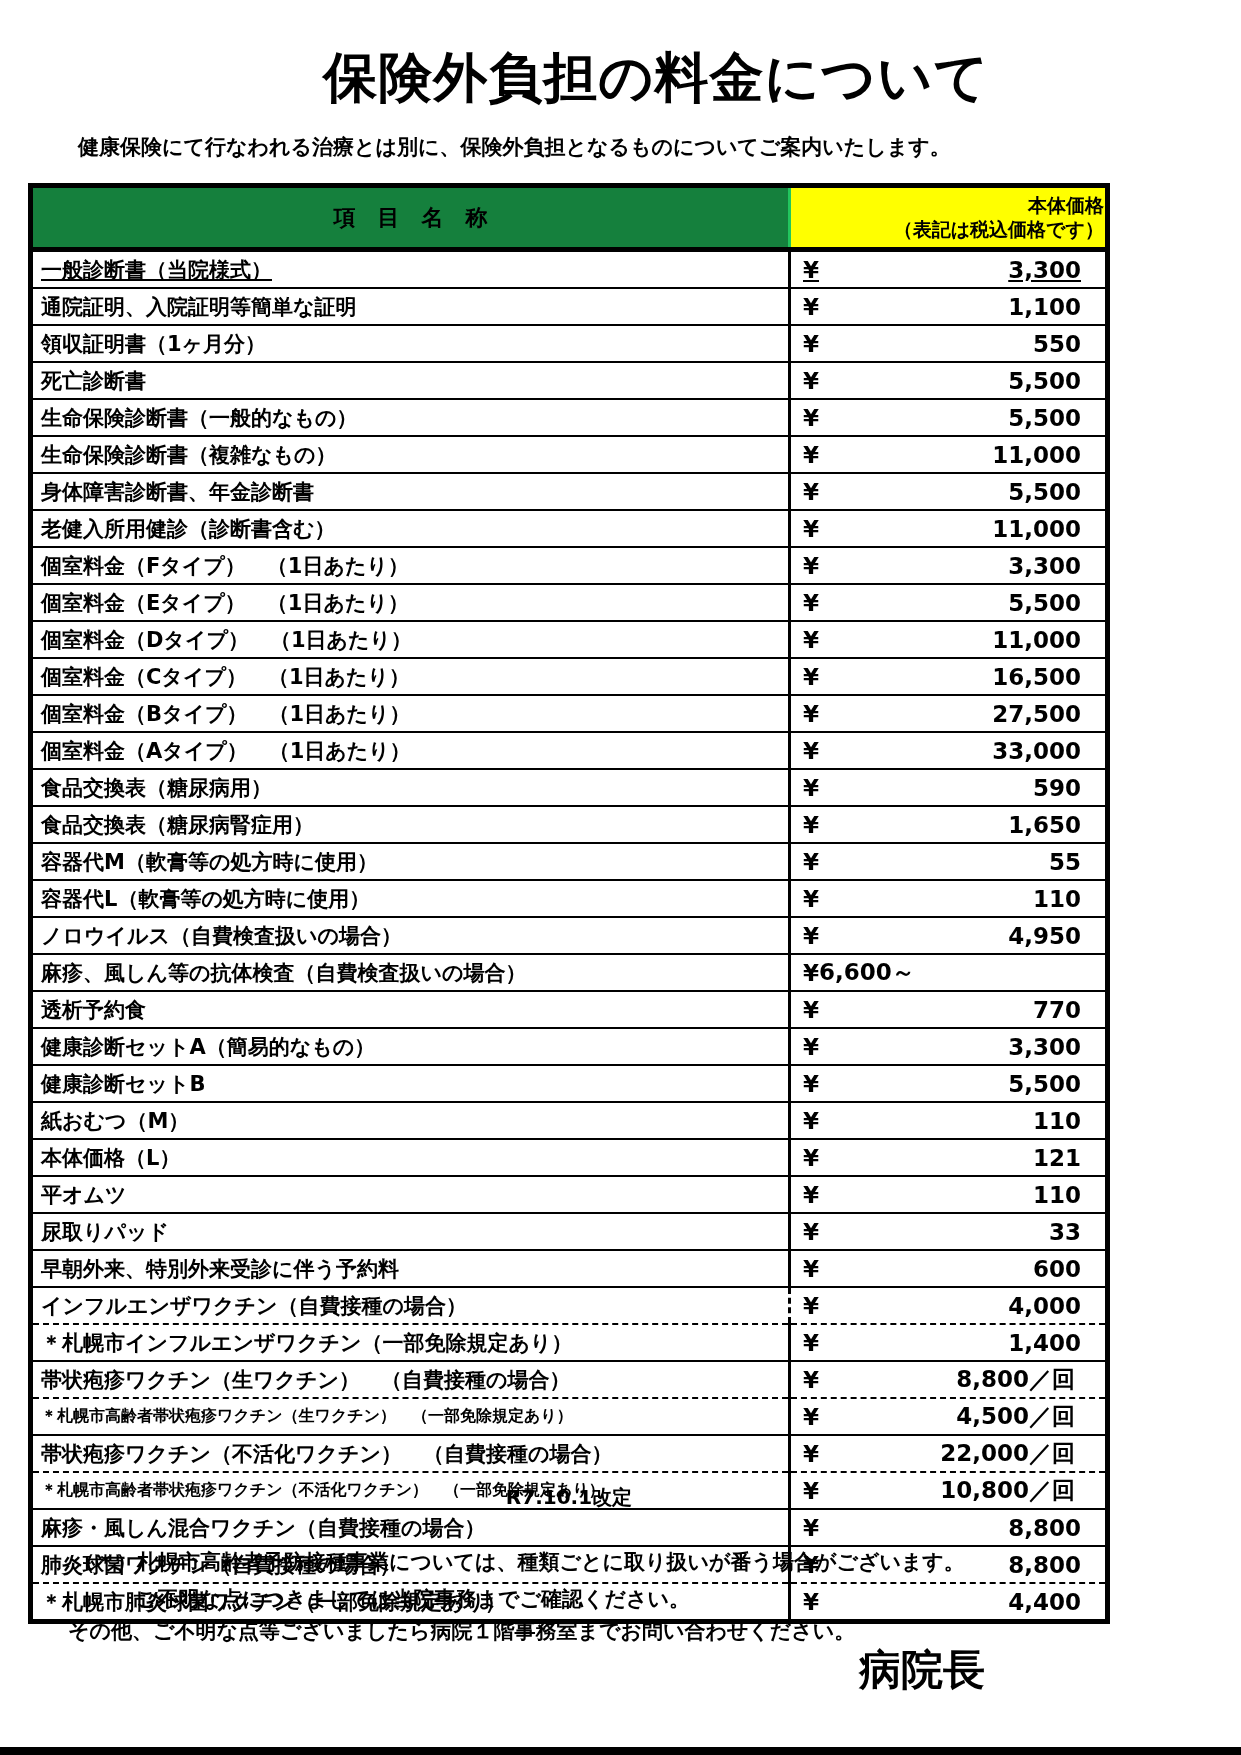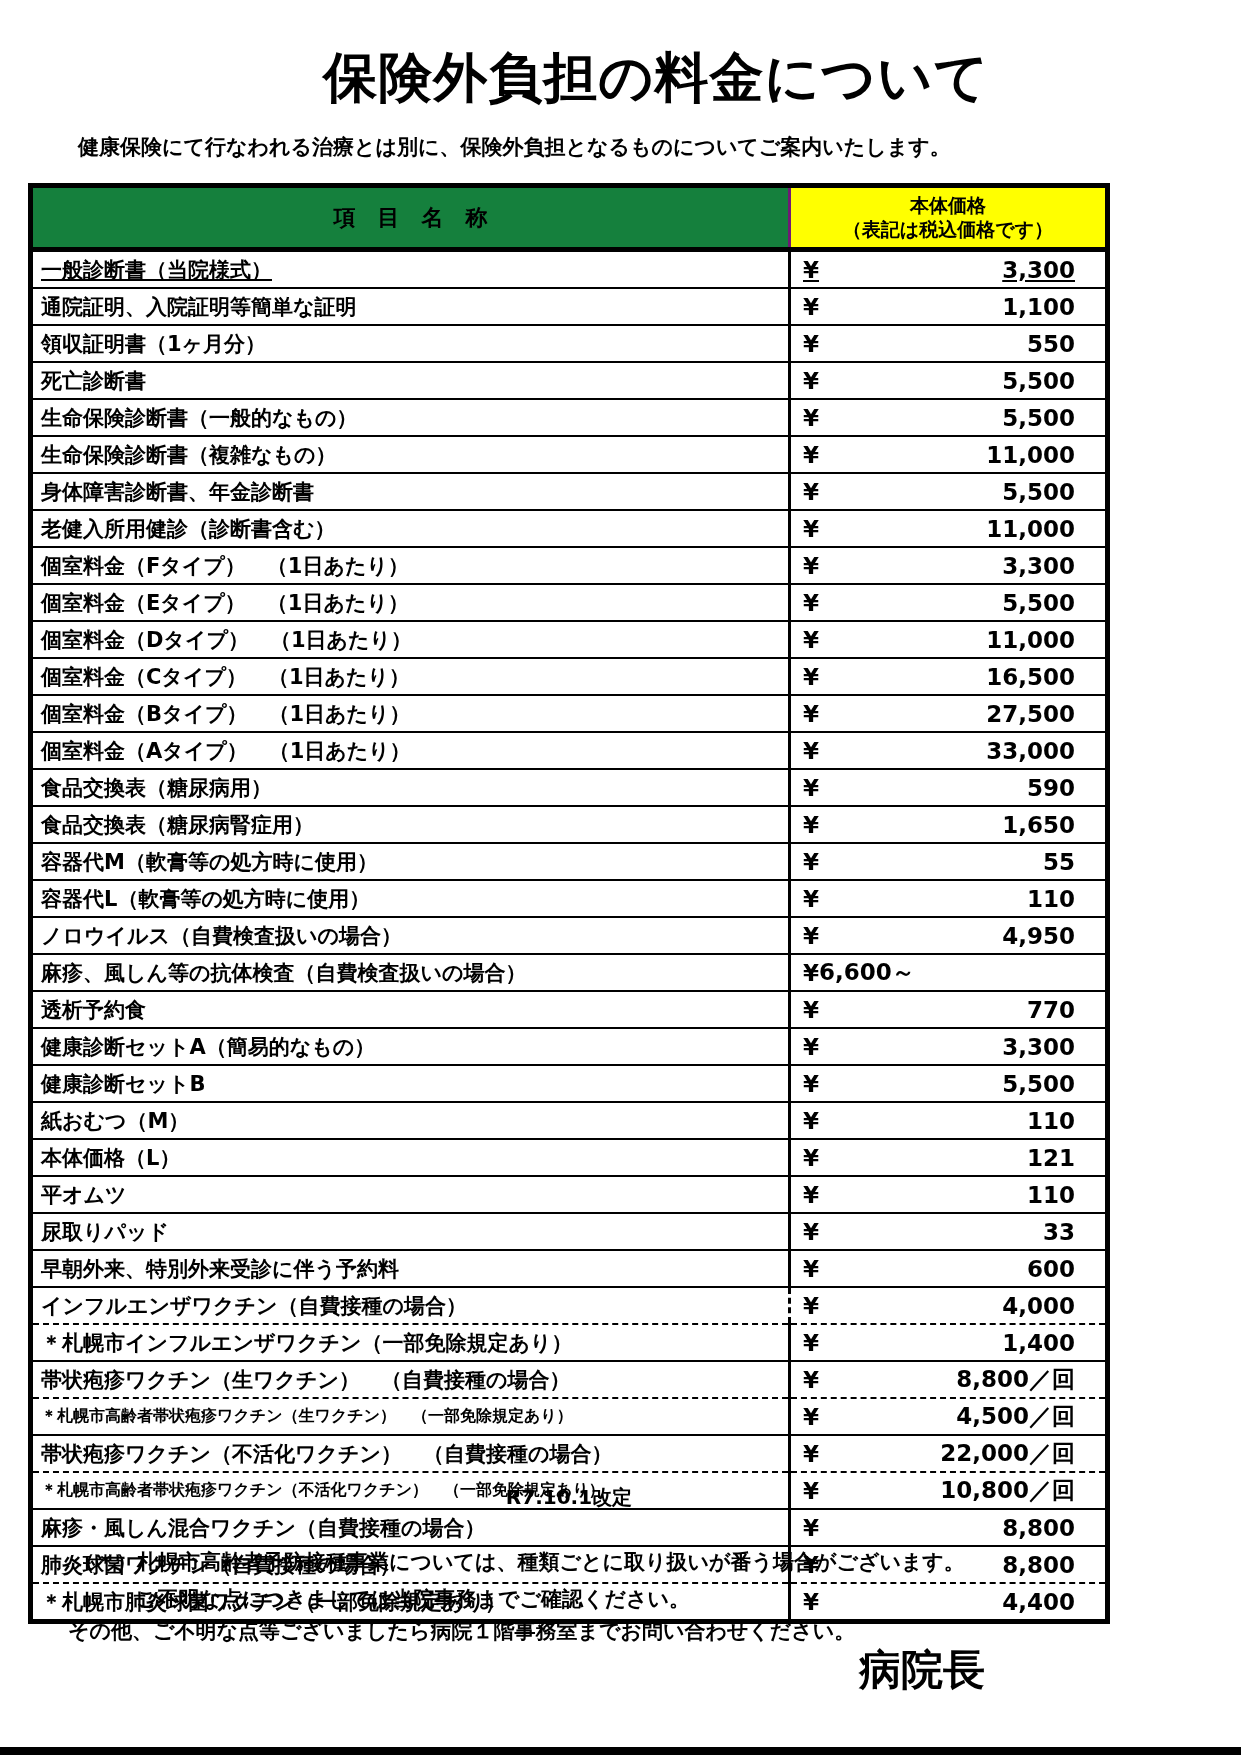--- a/index.html
+++ b/index.html
@@ -37,22 +37,22 @@
   .price-table thead td{
     background:#ffff00;
     height:57px;
     border-bottom:5px solid #000;
     text-align:center;
     vertical-align:middle;
     font-weight:700;
   }
   .price-table thead td.h-item{font-size:22px;}
   .price-table thead td.h-price{
-    border-left:3px solid #701a75;
-    font-size:19px;line-height:1.25;
+    border-left:3px solid #22c55e;
+    font-size:19px;line-height:1.25;text-align:right;
   }
   .price-table tbody td{
     height:33px;
     border-top:2px solid #000;
     vertical-align:middle;
     overflow:hidden;white-space:nowrap;
   }
   .price-table tbody tr:first-child td{border-top:none;text-decoration:underline;}
   .price-table td.item-cell{
     padding-left:8px;
@@ -64,21 +64,21 @@
     padding:0;
   }
   .price-table tr.dashed-top td{border-top:2px dashed #000;}
   .price-table tr.dashed-divider td.price-cell{border-left:3px dashed #000;}
   .price-flex{display:flex;align-items:center;width:100%;}
   .price-flex .yen{
     padding-left:12px;
     font-size:23px;font-weight:600;
   }
   .price-flex .val{
-    flex:1;text-align:right;padding-right:30px;
+    flex:1;text-align:right;padding-right:24px;
     font-size:23px;font-weight:600;
   }
   .price-flex .val.center{text-align:left;padding-right:28px;}
   .price-flex .val.per{padding-right:30px;}
   
   .revision-note{
     position:absolute;top:1464px;left:28px;width:1082px;
     text-align:center;
     font-size:20px;font-weight:600;margin-top:20px;
   }

